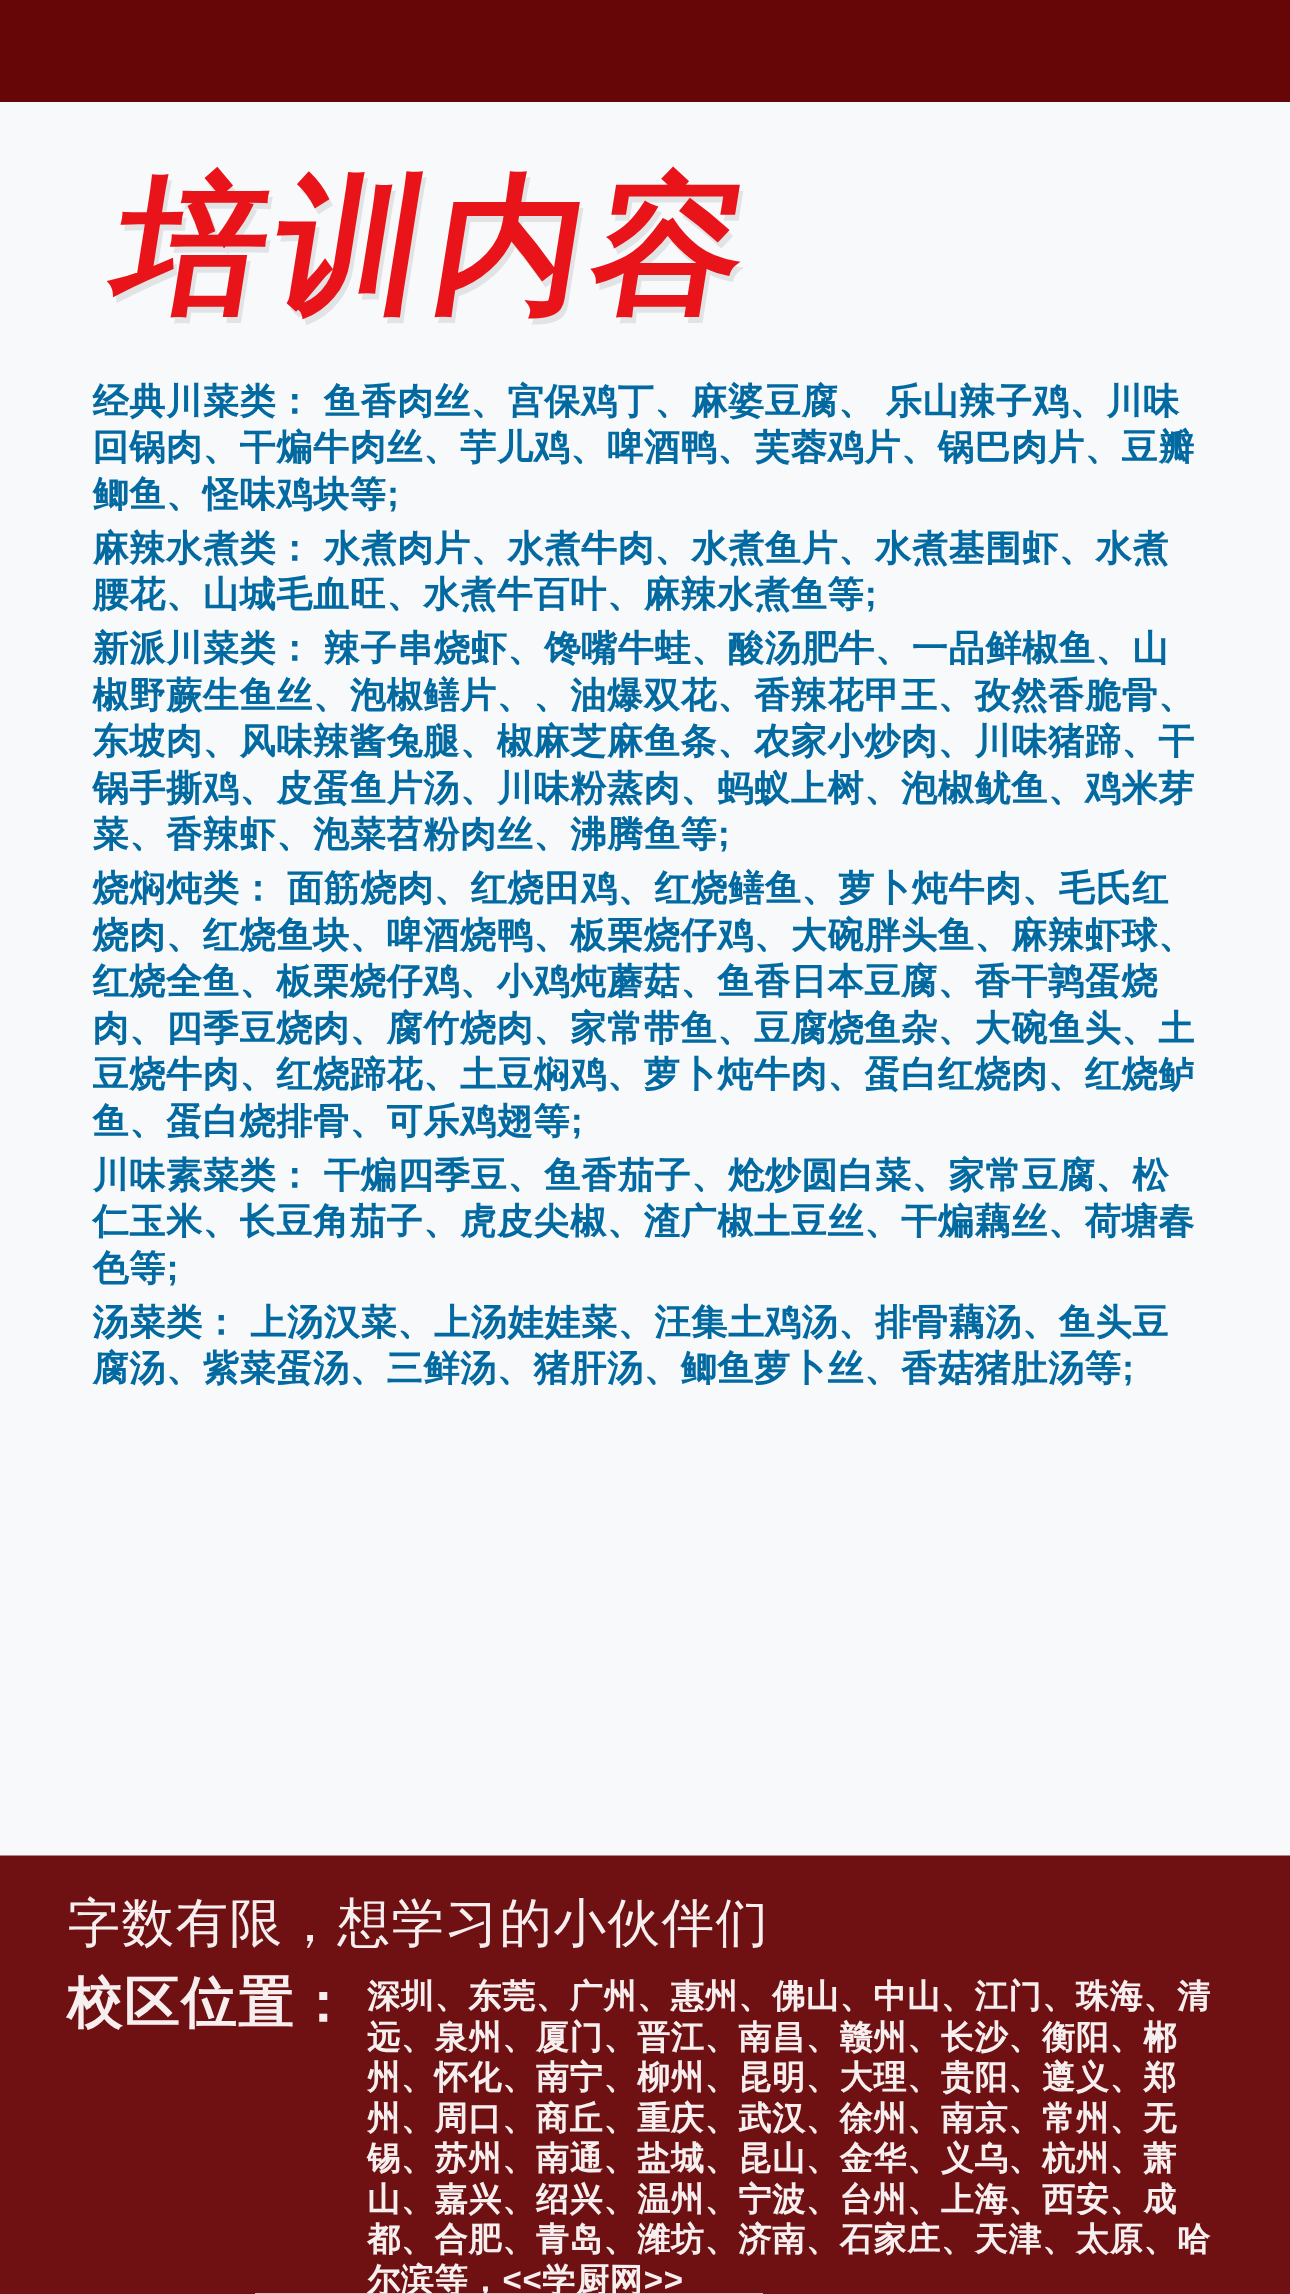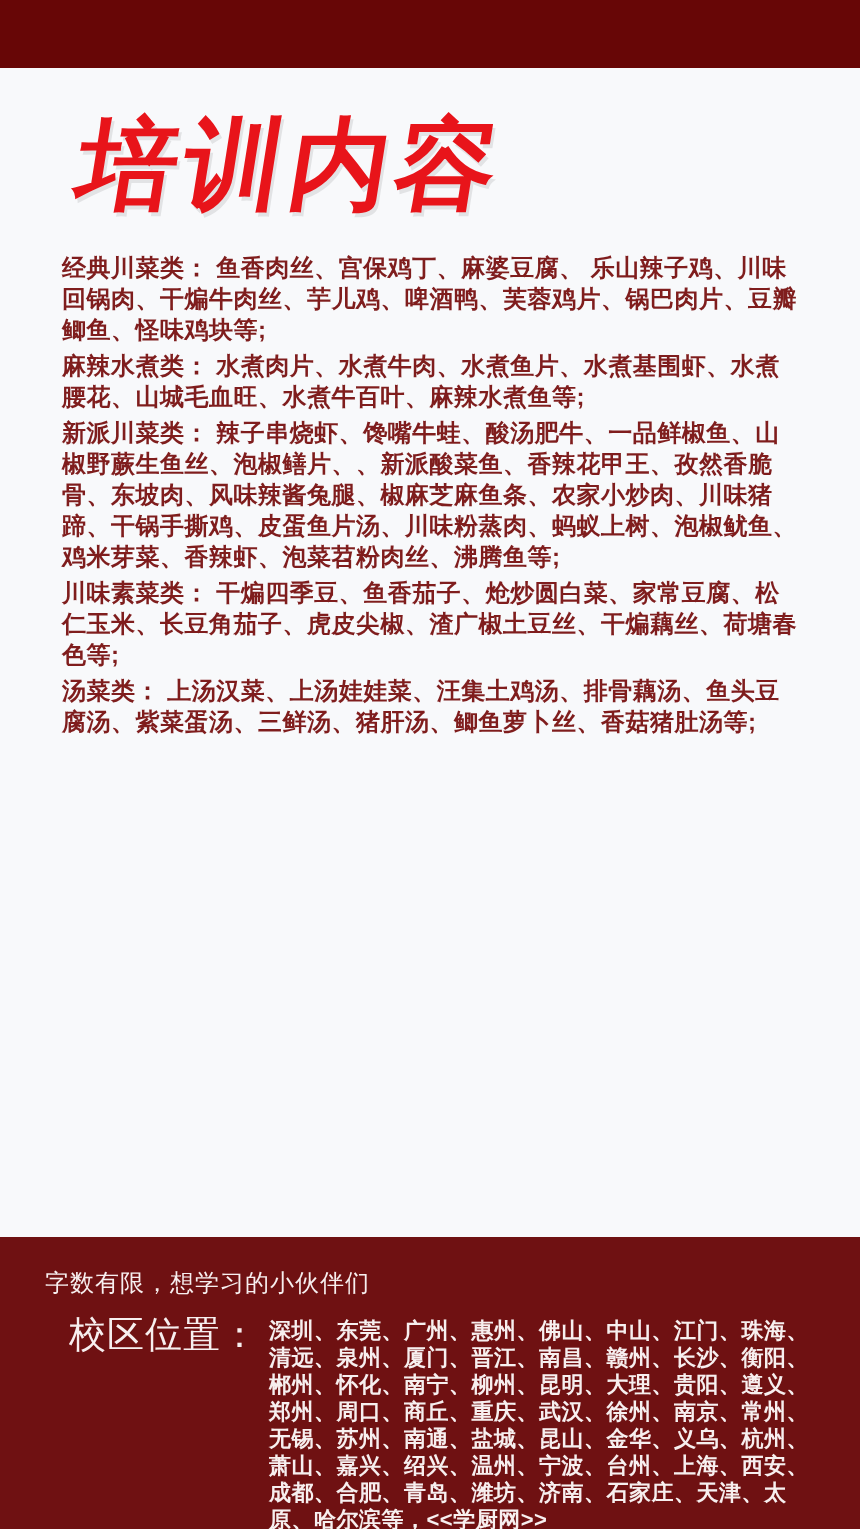--- a/index.html
+++ b/index.html
@@ -36,57 +36,56 @@
     transform:skewX(-9deg);
     transform-origin:left bottom;
     text-shadow:3px 4px 0 rgba(40,40,40,0.10);
     white-space:nowrap;
   }
   .menu p{
     margin:0 0 5px 0;
     font-size:24px;
     line-height:31px;
     font-weight:700;
-    color:#7f1d1d;
+    color:#0369a1;
     letter-spacing:0.5px;
     text-align:left;
   }
   .footer{
     position:absolute;
     left:0;
     bottom:0;
     width:100%;
     height:292px;
     background:#6f1112;
     box-sizing:border-box;
     padding:24px 28px 0 45px;
     color:#f7efef;
   }
   .footer .f-line{
     margin:0 0 8px 0;
-    font-size:24px;
+    font-size:35px;
     line-height:44px;
     font-weight:400;
     letter-spacing:1px;
     white-space:nowrap;
   }
   .campus{
     display:flex;
     align-items:flex-start;
     margin-top:2px;
   }
   .campus-label{
     flex:0 0 auto;
     font-size:37px;
     line-height:44px;
-    font-weight:400;
+    font-weight:700;
     letter-spacing:1px;
     margin-right:10px;
     white-space:nowrap;
-    margin-left:24px;
   }
   .campus-cities{
     flex:1 1 auto;
     font-size:22px;
     line-height:27px;
     font-weight:700;
     letter-spacing:0.5px;
     padding-top:4px;
     padding-right:6px;
   }
@@ -97,21 +96,22 @@
 <div class="page">
 
   <div class="top-band"></div>
 
   <div class="content">
     <h1 class="title">培训内容</h1>
 
     <div class="menu">
       <p><span>经典川菜类： </span><span>鱼香肉丝、宫保鸡丁、麻婆豆腐、 乐山辣子鸡、川味回锅肉、干煸牛肉丝、芋儿鸡、啤酒鸭、芙蓉鸡片、锅巴肉片、豆瓣鲫鱼、怪味鸡块等;</span></p>
       <p><span>麻辣水煮类： </span><span>水煮肉片、水煮牛肉、水煮鱼片、水煮基围虾、水煮腰花、山城毛血旺、水煮牛百叶、麻辣水煮鱼等;</span></p>
-      <p><span>新派川菜类： </span><span>辣子串烧虾、馋嘴牛蛙、酸汤肥牛、一品鲜椒鱼、山椒野蕨生鱼丝、泡椒鳝片、、新派酸菜鱼、香辣花甲王、孜然香脆骨、东坡肉、风味辣酱兔腿、椒麻芝麻鱼条、农家小炒肉、川味猪蹄、干锅手撕鸡、皮蛋鱼片汤、川味粉蒸肉、蚂蚁上树、泡椒鱿鱼、鸡米芽菜、香辣虾、泡菜苕粉肉丝、沸腾鱼等;</span></p>
+      <p><span>新派川菜类： </span><span>辣子串烧虾、馋嘴牛蛙、酸汤肥牛、一品鲜椒鱼、山椒野蕨生鱼丝、泡椒鳝片、、油爆双花、香辣花甲王、孜然香脆骨、东坡肉、风味辣酱兔腿、椒麻芝麻鱼条、农家小炒肉、川味猪蹄、干锅手撕鸡、皮蛋鱼片汤、川味粉蒸肉、蚂蚁上树、泡椒鱿鱼、鸡米芽菜、香辣虾、泡菜苕粉肉丝、沸腾鱼等;</span></p>
+      <p><span>烧焖炖类： </span><span>面筋烧肉、红烧田鸡、红烧鳝鱼、萝卜炖牛肉、毛氏红烧肉、红烧鱼块、啤酒烧鸭、板栗烧仔鸡、大碗胖头鱼、麻辣虾球、红烧全鱼、板栗烧仔鸡、小鸡炖蘑菇、鱼香日本豆腐、香干鹑蛋烧肉、四季豆烧肉、腐竹烧肉、家常带鱼、豆腐烧鱼杂、大碗鱼头、土豆烧牛肉、红烧蹄花、土豆焖鸡、萝卜炖牛肉、蛋白红烧肉、红烧鲈鱼、蛋白烧排骨、可乐鸡翅等;</span></p>
       <p><span>川味素菜类： </span><span>干煸四季豆、鱼香茄子、炝炒圆白菜、家常豆腐、松仁玉米、长豆角茄子、虎皮尖椒、渣广椒土豆丝、干煸藕丝、荷塘春色等;</span></p>
       <p><span>汤菜类： </span><span>上汤汉菜、上汤娃娃菜、汪集土鸡汤、排骨藕汤、鱼头豆腐汤、紫菜蛋汤、三鲜汤、猪肝汤、鲫鱼萝卜丝、香菇猪肚汤等;</span></p>
     </div>
   </div>
 
   <div class="footer">
     <p class="f-line">字数有限，想学习的小伙伴们</p>
     <div class="campus">
       <span class="campus-label">校区位置：</span>
       <span class="campus-cities">深圳、东莞、广州、惠州、佛山、中山、江门、珠海、清远、泉州、厦门、晋江、南昌、赣州、长沙、衡阳、郴州、怀化、南宁、柳州、昆明、大理、贵阳、遵义、郑州、周口、商丘、重庆、武汉、徐州、南京、常州、无锡、苏州、南通、盐城、昆山、金华、义乌、杭州、萧山、嘉兴、绍兴、温州、宁波、台州、上海、西安、成都、合肥、青岛、潍坊、济南、石家庄、天津、太原、哈尔滨等，&lt;&lt;学厨网&gt;&gt;</span>

